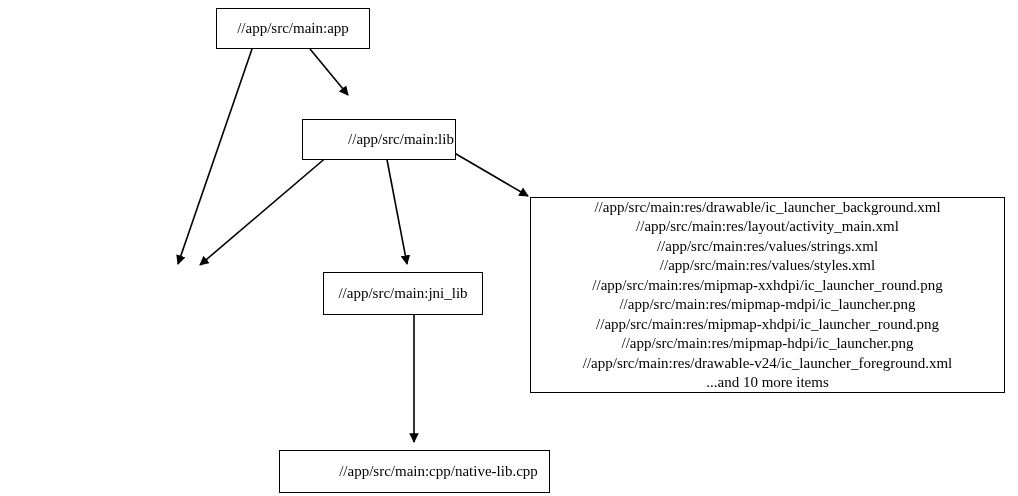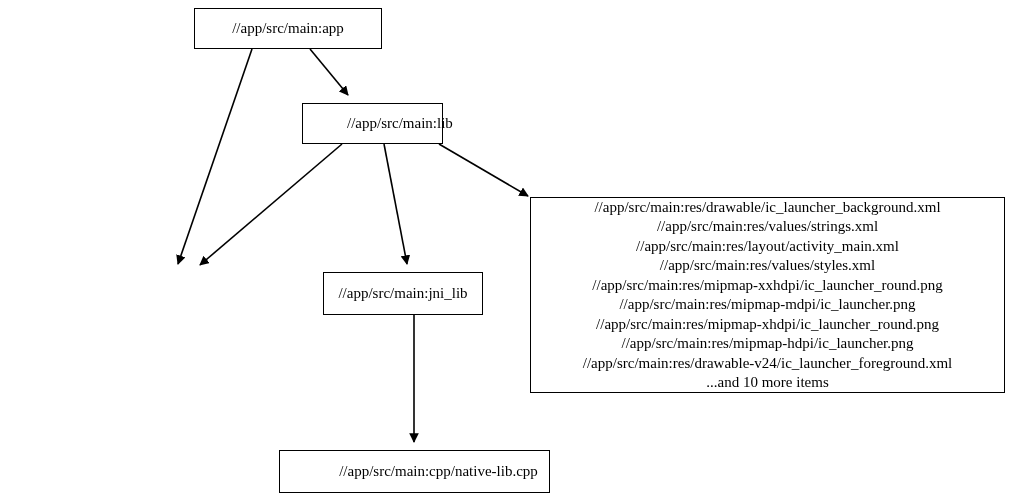--- a/index.html
+++ b/index.html
@@ -53,22 +53,22 @@
     display: block;
     width: 100%;
   }
   .res-line {
     display: block;
     width: 100%;
     text-align: center;
   }
 
   
-  #node-app          { left: 194px; top: 8px;   width: 188px; height: 41px; }
-  #node-lib          { left: 302px; top: 103px; width: 141px; height: 41px; padding-left: 44px; }
+  #node-app          { left: 216px; top: 8px;   width: 154px; height: 41px; }
+  #node-lib          { left: 302px; top: 119px; width: 154px; height: 41px; padding-left: 44px; }
   #node-manifest     { left: 4px;   top: 272px; width: 301px; height: 43px; }
   #node-jni          { left: 323px; top: 272px; width: 160px; height: 43px; }
   #node-res          { left: 530px; top: 197px; width: 475px; height: 196px; }
   #node-native       { left: 279px; top: 450px; width: 271px; height: 43px; padding-left: 48px; }
 </style>
 </head>
 <body>
 
 <div id="graph">
 
@@ -105,22 +105,22 @@
     <span class="node-label">//app/src/main:jni_lib</span>
   </div>
 
   <div class="node" id="node-native">
     <span class="node-label">//app/src/main:cpp/native-lib.cpp</span>
   </div>
 
   <div class="node multiline" id="node-res">
     <div class="node-label">
       <span class="res-line">//app/src/main:res/drawable/ic_launcher_background.xml</span>
+      <span class="res-line">//app/src/main:res/layout/activity_main.xml</span>
       <span class="res-line">//app/src/main:res/values/strings.xml</span>
-      <span class="res-line">//app/src/main:res/layout/activity_main.xml</span>
       <span class="res-line">//app/src/main:res/values/styles.xml</span>
       <span class="res-line">//app/src/main:res/mipmap-xxhdpi/ic_launcher_round.png</span>
       <span class="res-line">//app/src/main:res/mipmap-mdpi/ic_launcher.png</span>
       <span class="res-line">//app/src/main:res/mipmap-xhdpi/ic_launcher_round.png</span>
       <span class="res-line">//app/src/main:res/mipmap-hdpi/ic_launcher.png</span>
       <span class="res-line">//app/src/main:res/drawable-v24/ic_launcher_foreground.xml</span>
       <span class="res-line">...and 10 more items</span>
     </div>
   </div>
 

